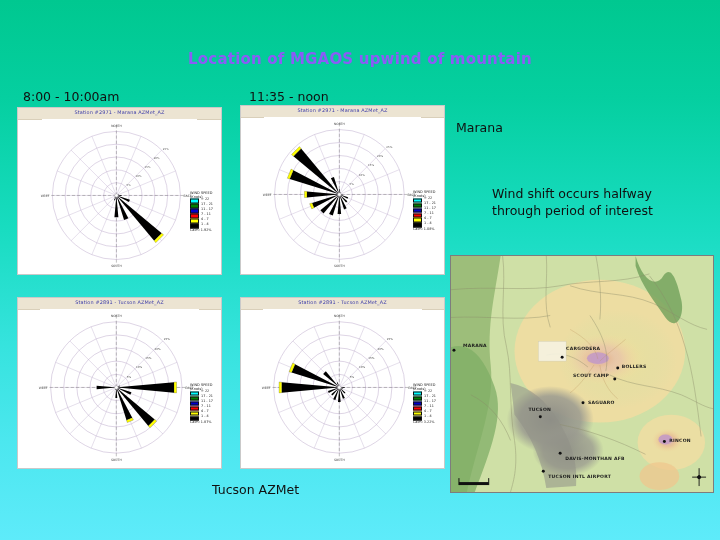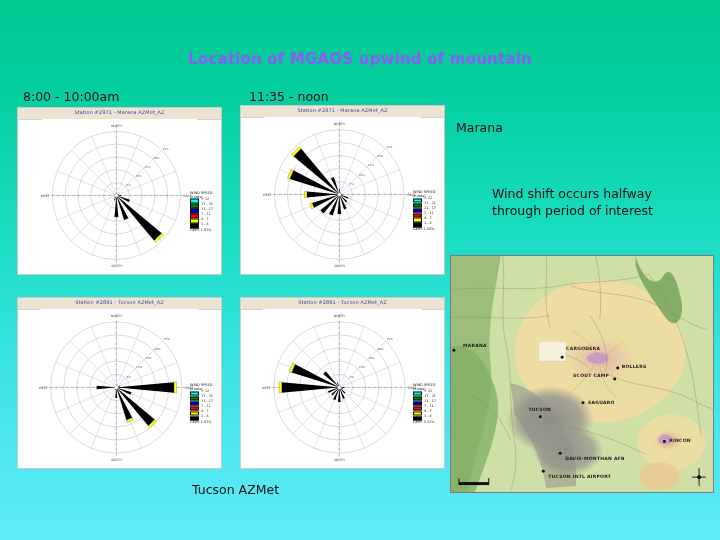--- a/index.html
+++ b/index.html
@@ -16,21 +16,21 @@
     font-family:"DejaVu Sans",sans-serif;font-weight:bold;
     font-size:15px;color:#8b5cf6;letter-spacing:.2px;
   }
   .lbl{
     position:absolute;font-family:"DejaVu Sans",sans-serif;
     font-size:12.5px;color:#101010;white-space:nowrap;
   }
   #lbl-am{left:23px;top:89px;}
   #lbl-noon{left:249px;top:89px;}
   #lbl-marana{left:456px;top:120px;}
-  #lbl-tucsonazmet{left:192px;top:482px;}
+  #lbl-tucsonazmet{left:212px;top:482px;}
   .note{
     position:absolute;left:492px;top:185px;width:230px;
     font-size:12.5px;line-height:17px;color:#101010;
   }
 
   
   .rose-panel{
     position:absolute;background:#ffffff;border:1px solid #c9c9c9;
     box-sizing:border-box;overflow:hidden;
   }

